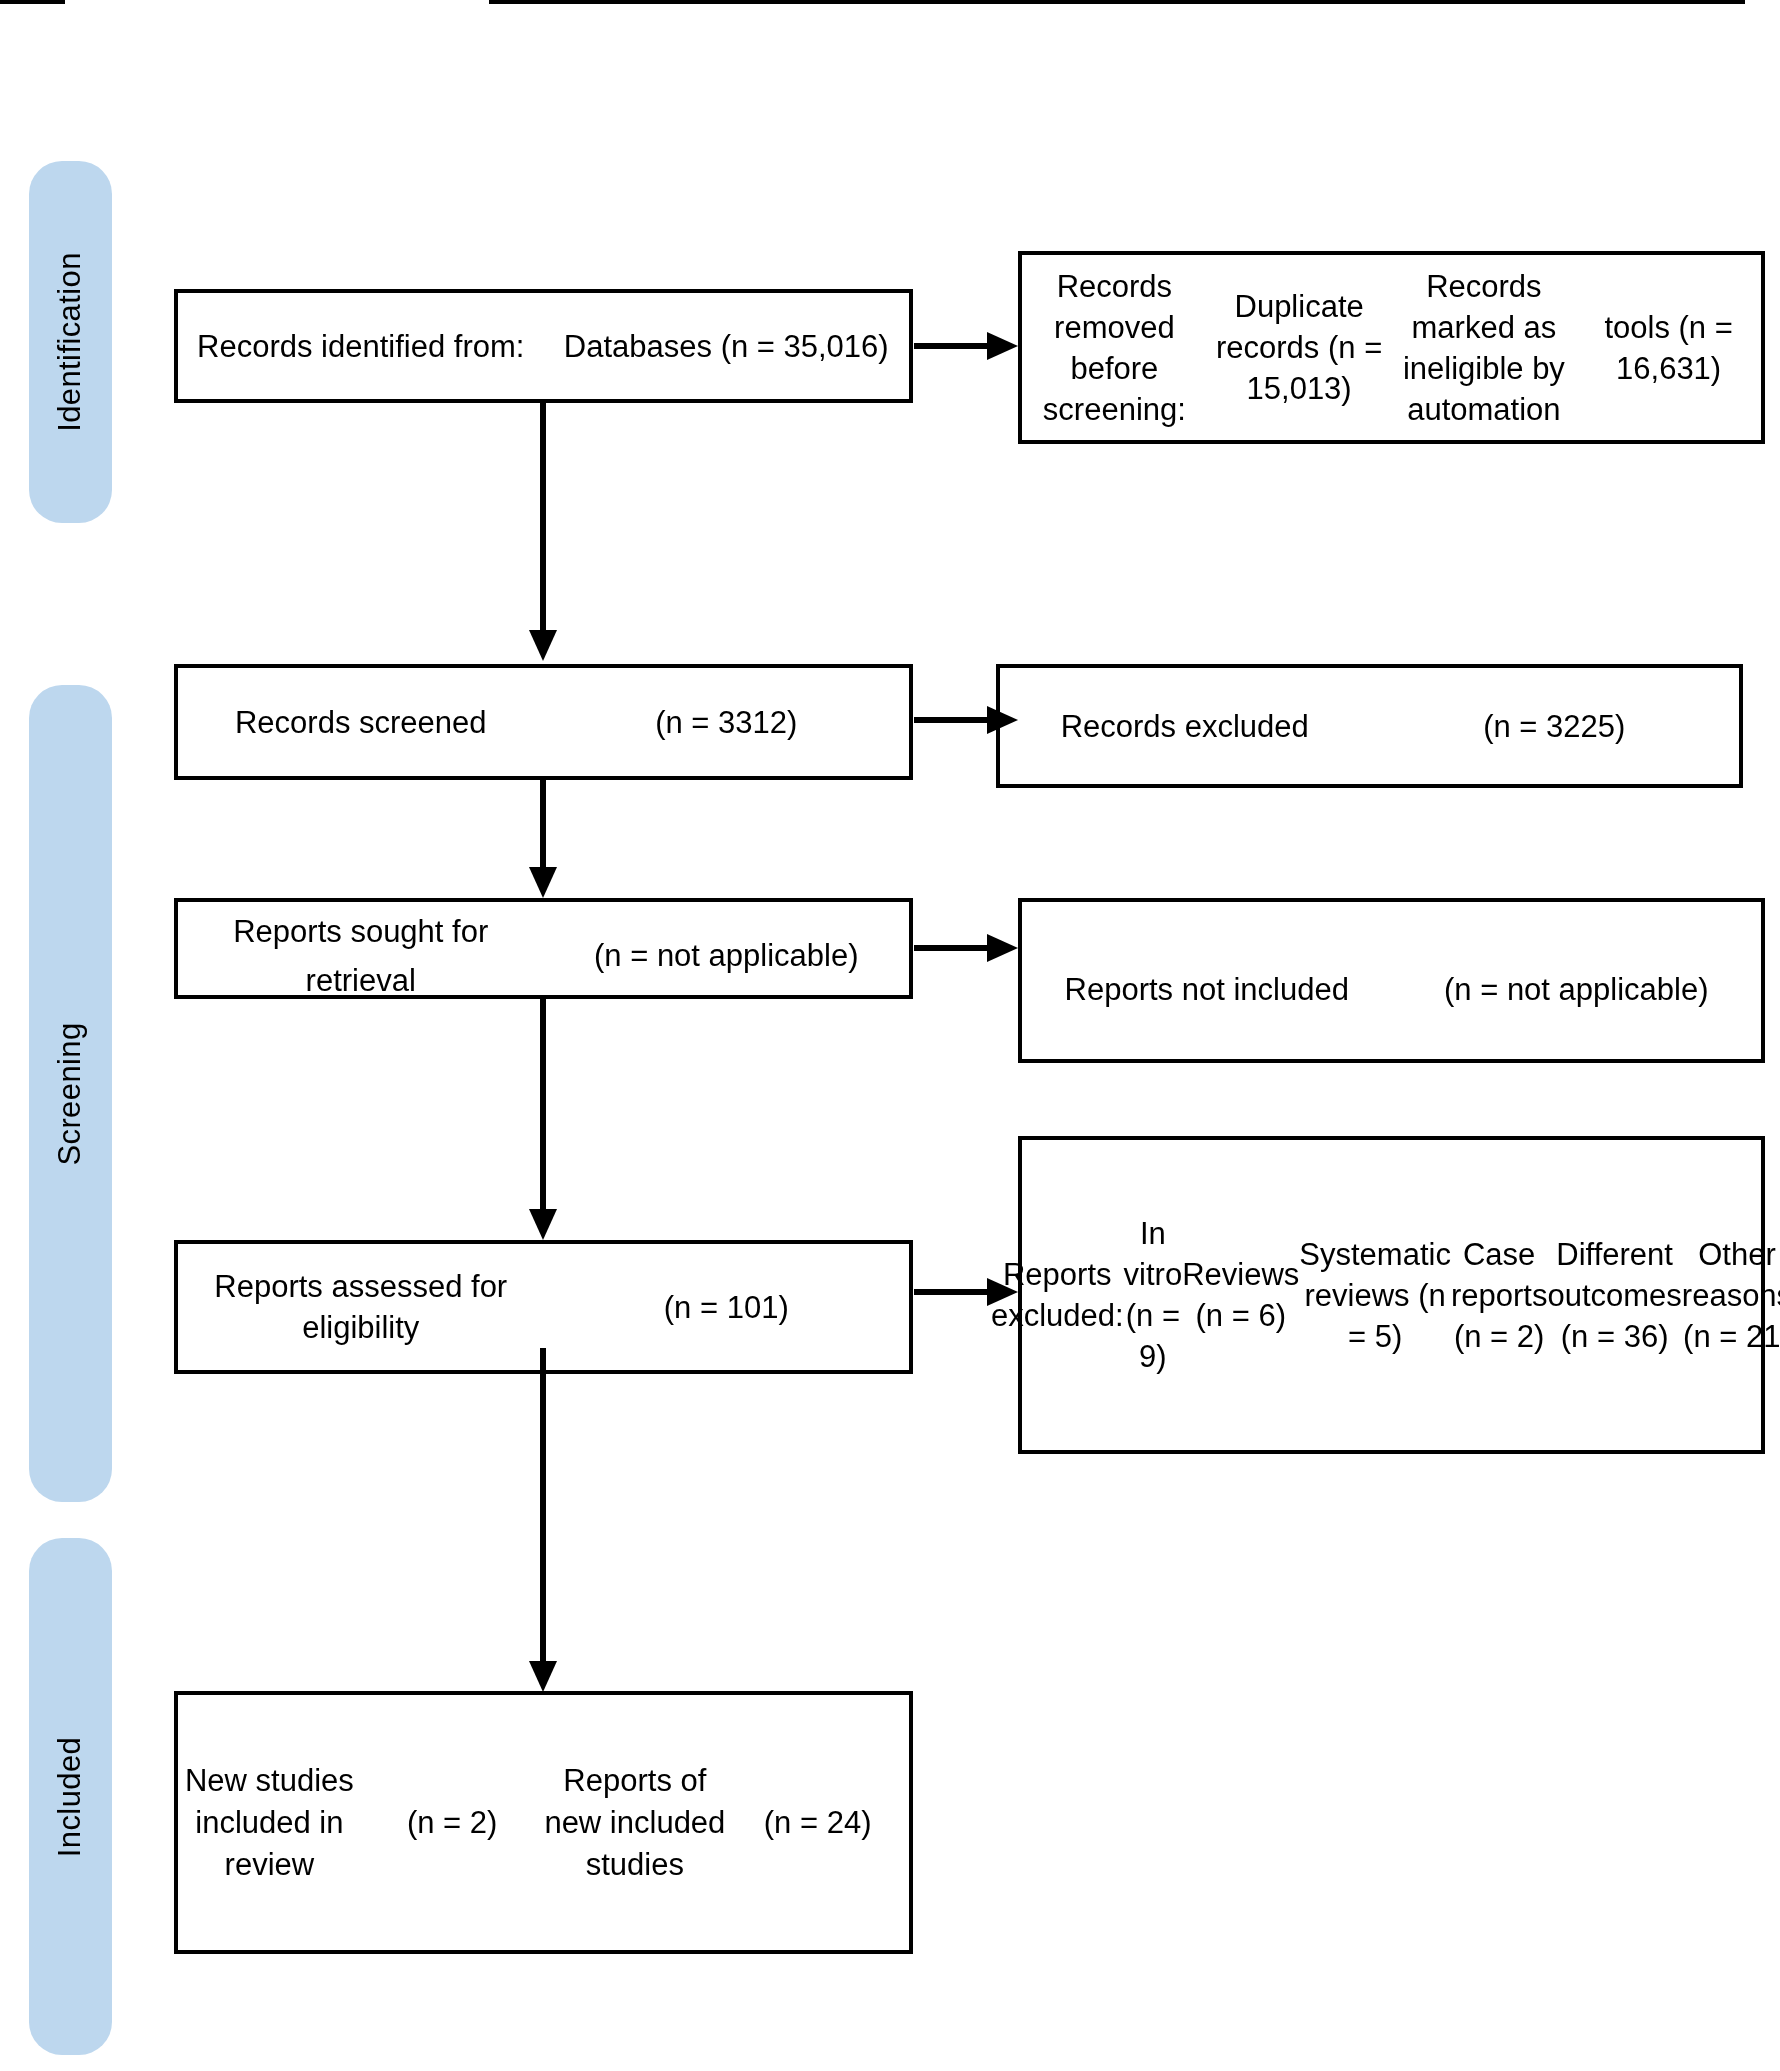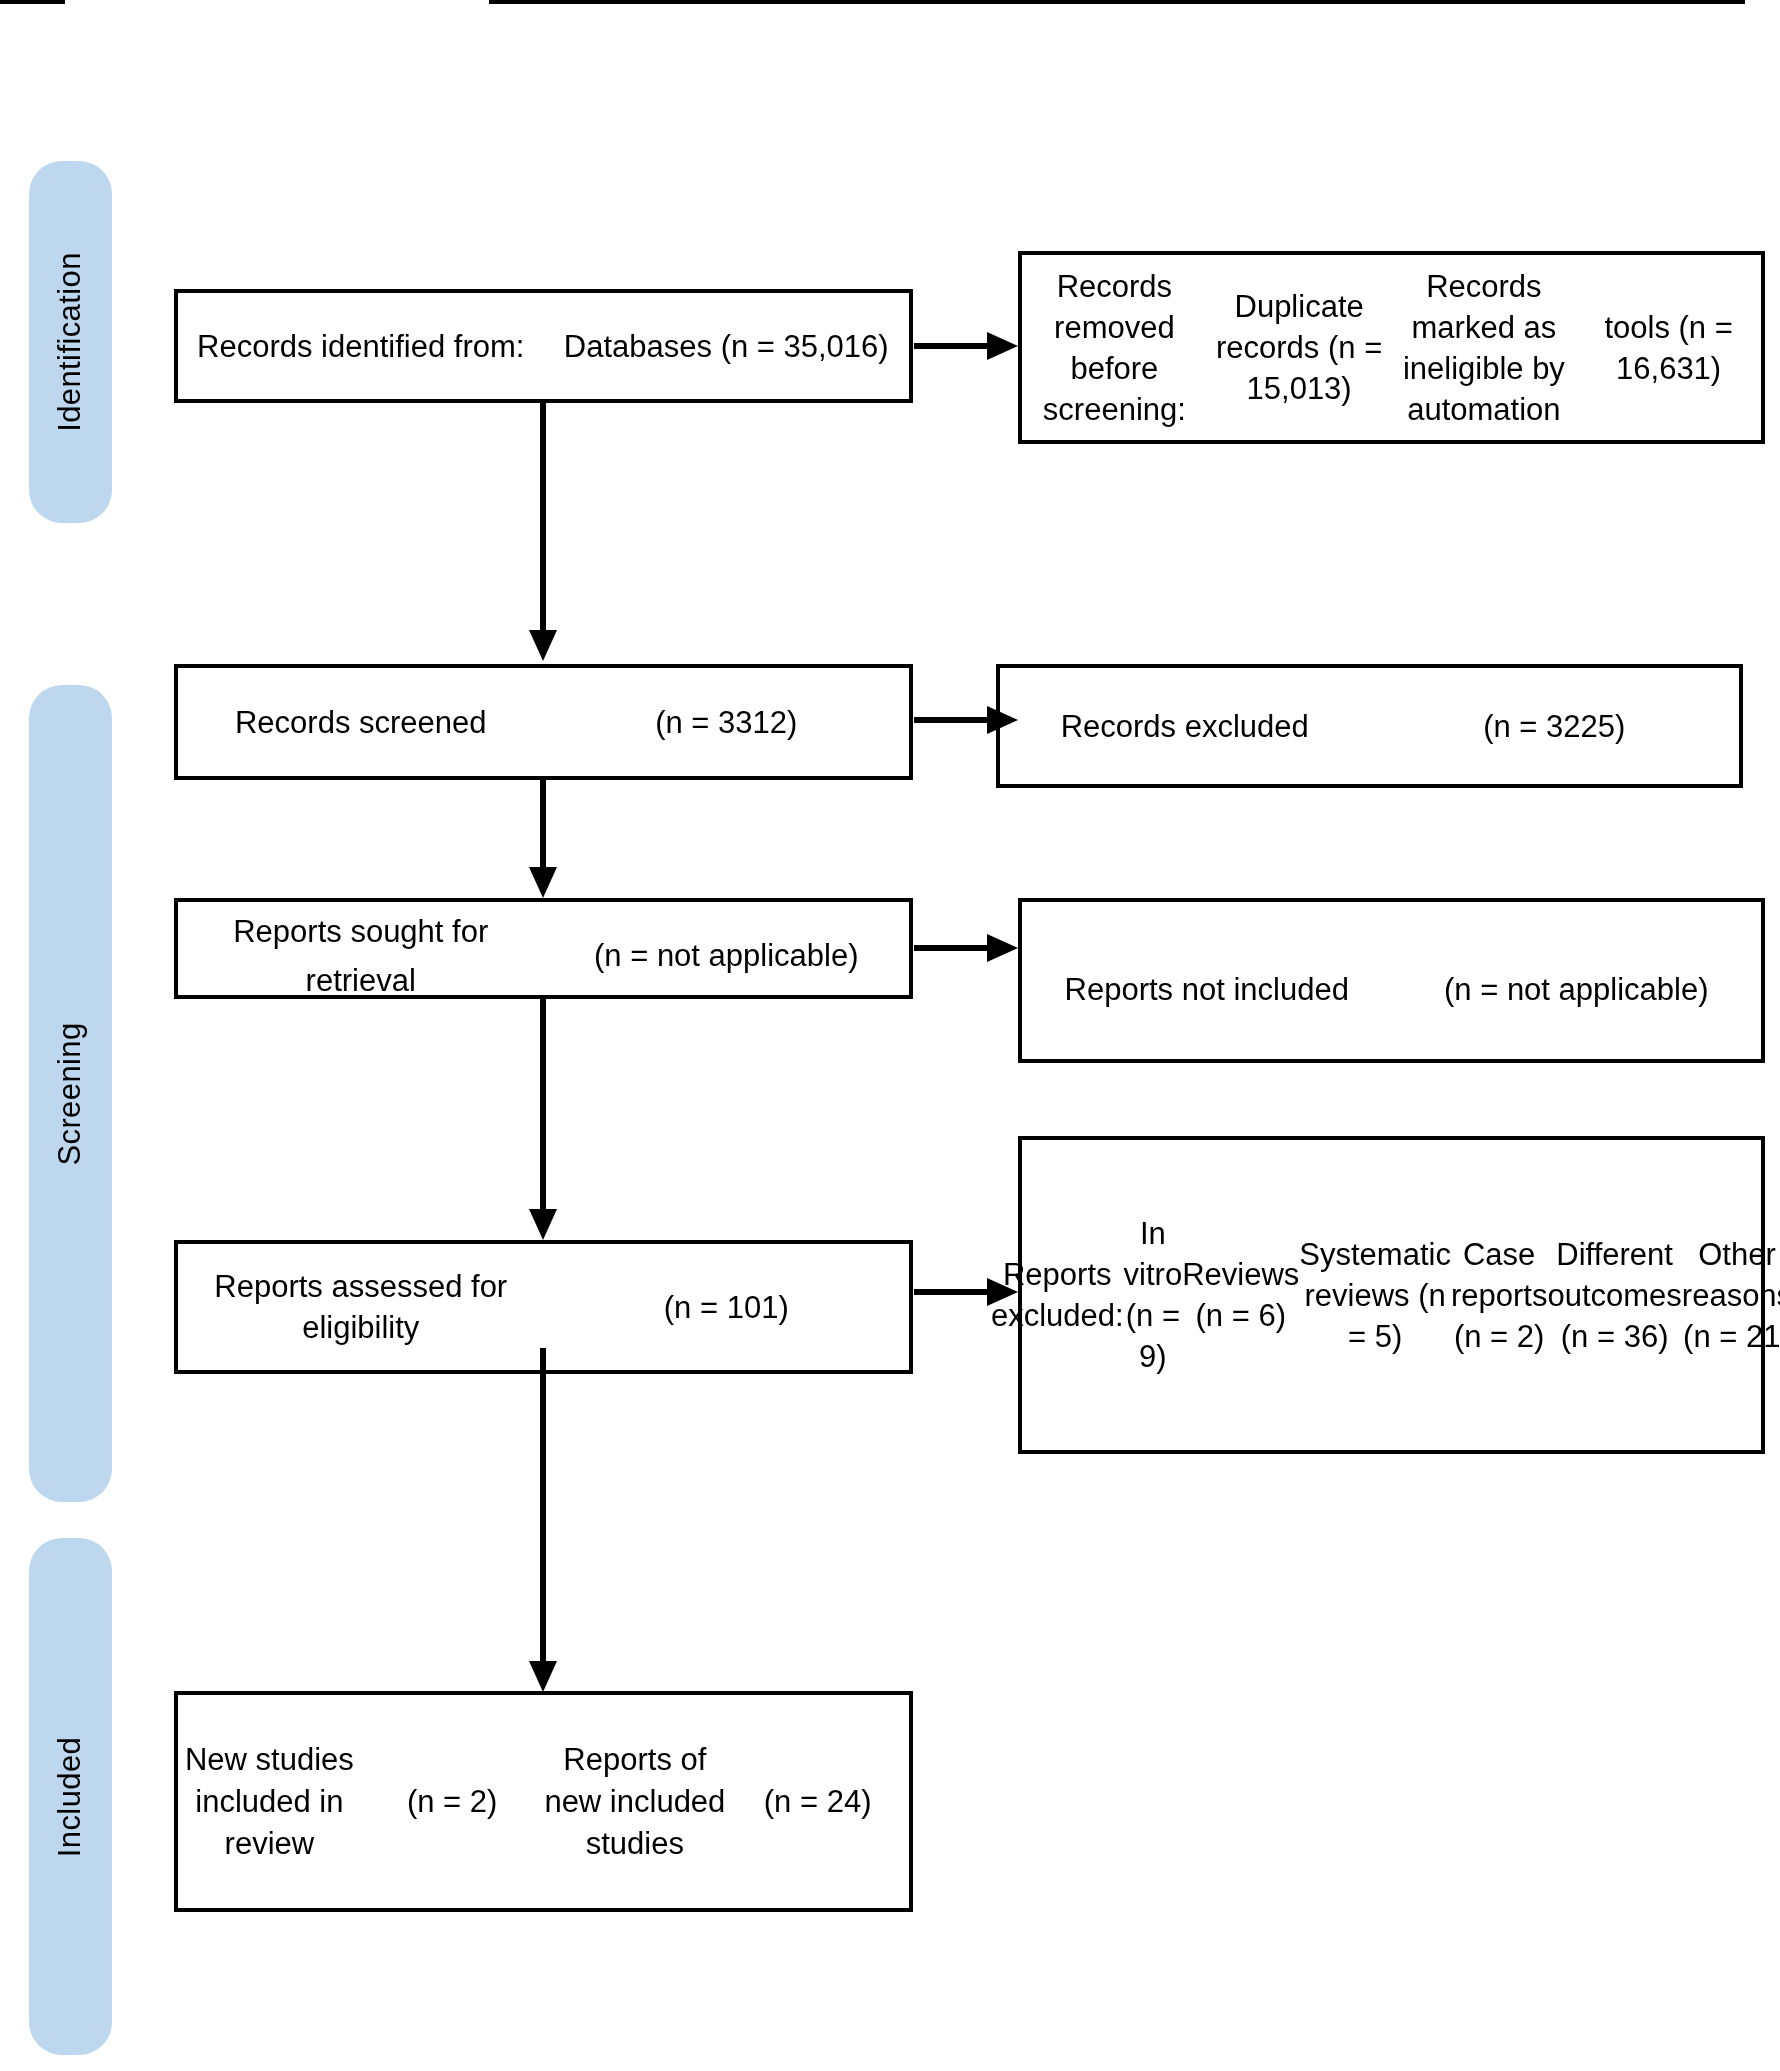--- a/index.html
+++ b/index.html
@@ -109,21 +109,21 @@
   <div class="box lh50" style="left:1018px;top:1136px;width:747px;height:318px;">
     <div class="ln">Reports excluded:</div>
     <div class="ln">In vitro (n = 9)</div>
     <div class="ln">Reviews (n = 6)</div>
     <div class="ln">Systematic reviews (n = 5)</div>
     <div class="ln">Case reports (n = 2)</div>
     <div class="ln">Different outcomes (n = 36)</div>
     <div class="ln">Other reasons (n = 21)</div>
   </div>
 
-  <div class="box lh51" style="left:174px;top:1691px;width:739px;height:221px;">
+  <div class="box lh51" style="left:174px;top:1691px;width:739px;height:263px;">
     <div class="ln">New studies included in review</div>
     <div class="ln">(n = 2)</div>
     <div class="ln">Reports of new included studies</div>
     <div class="ln">(n = 24)</div>
   </div>
 
   <div class="varrow" style="left:540px;top:403px;height:227px;"></div>
   <div class="varrow" style="left:540px;top:779px;height:88px;"></div>
   <div class="varrow" style="left:540px;top:999px;height:210px;"></div>
   <div class="varrow" style="left:540px;top:1348px;height:313px;"></div>

